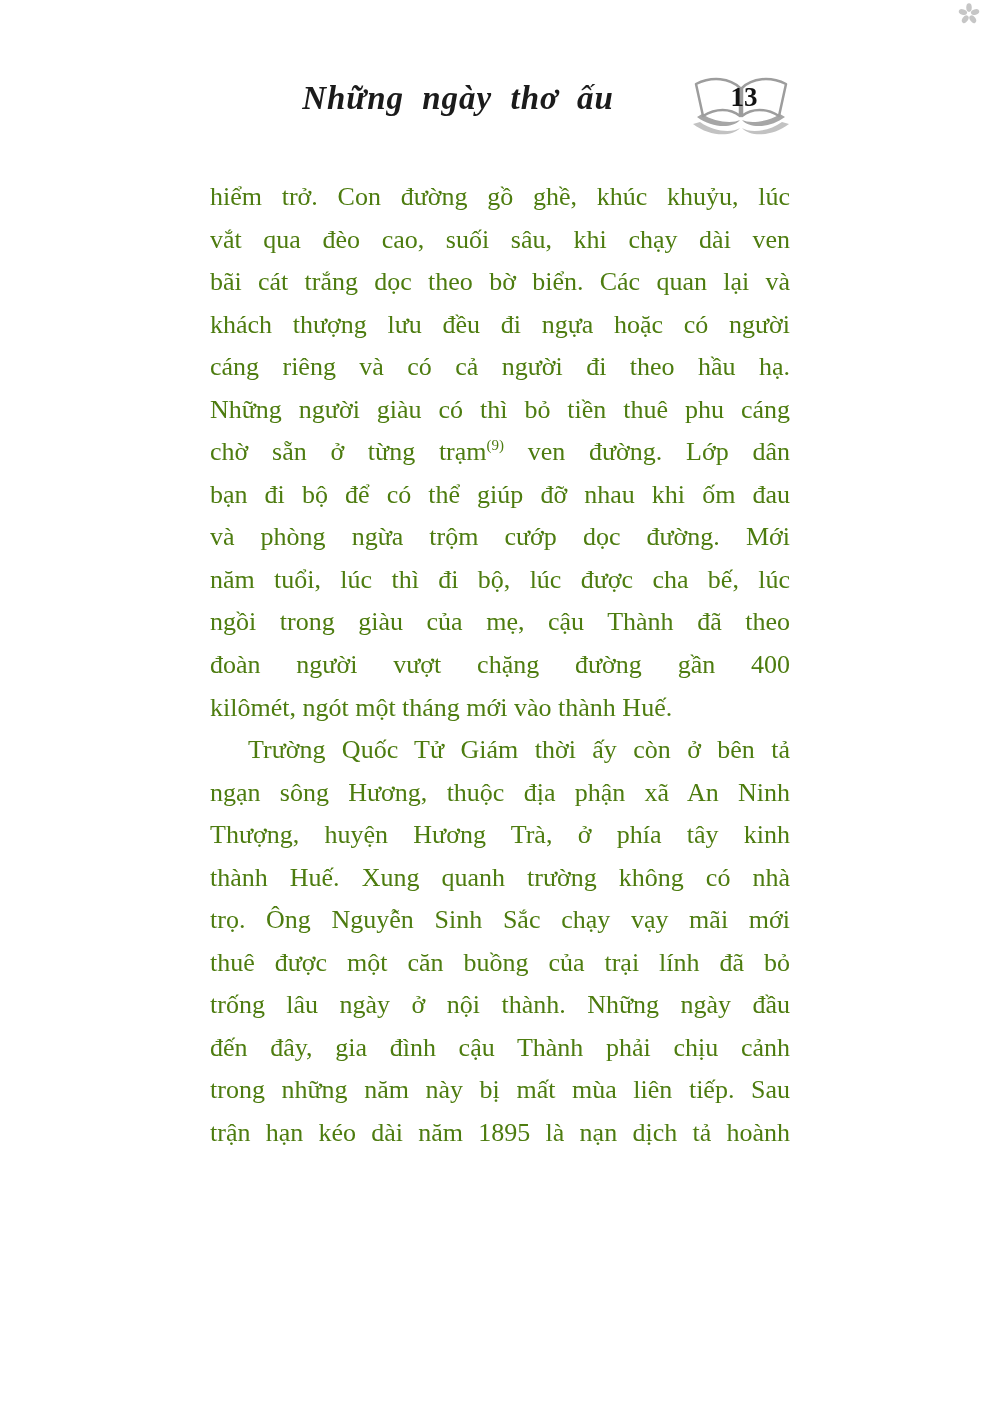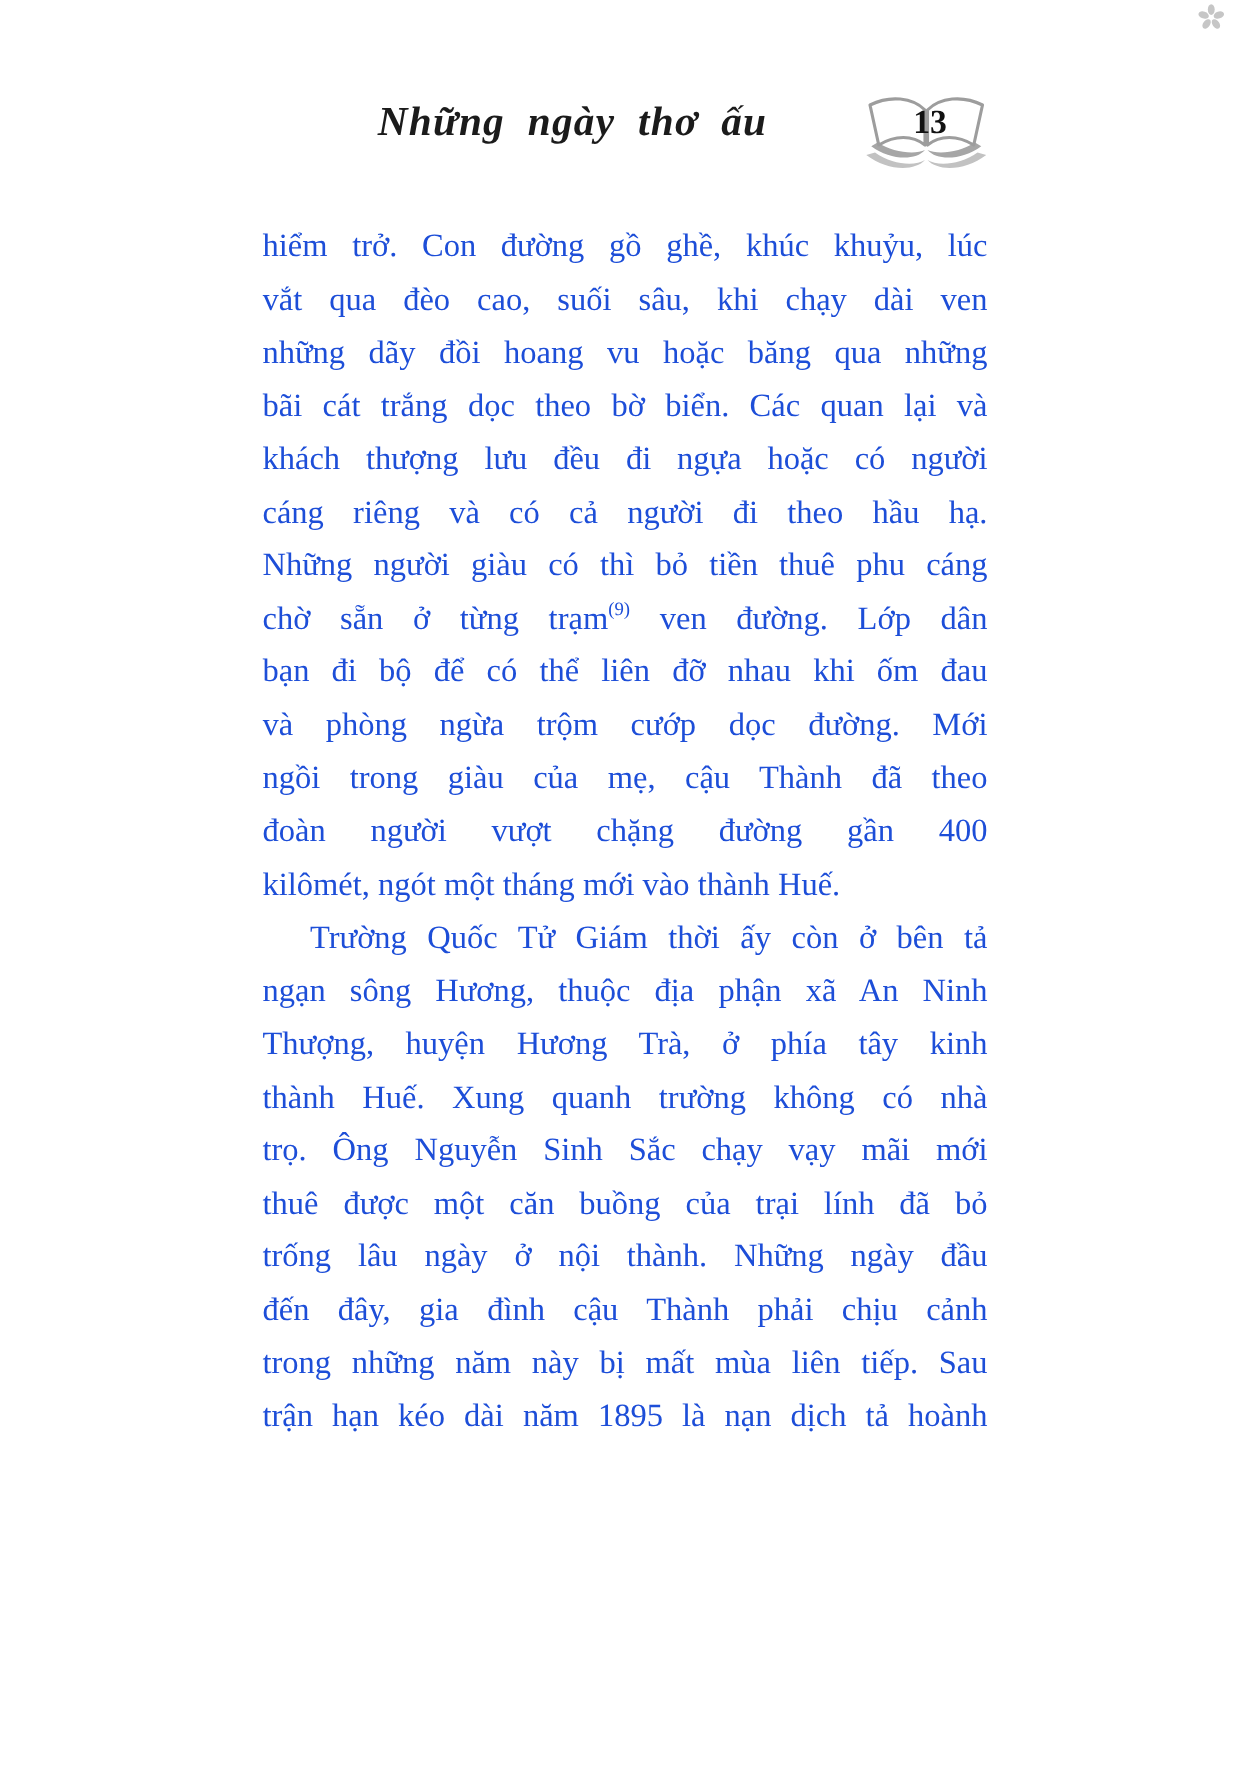--- a/index.html
+++ b/index.html
@@ -100,31 +100,31 @@
     <path d="M14 44 C26 52 44 54 52 50 C44 59 24 58 9 47 Z" fill="#a6a6a6"></path>
     <path d="M92 44 C80 52 62 54 54 50 C62 59 82 58 97 47 Z" fill="#a6a6a6"></path>
 
     <path d="M52 18 C42 8 24 6 8 14 L15 46 C28 38 42 38 52 46 Z" fill="#ffffff" stroke="#9d9d9d" stroke-width="2.5" stroke-linejoin="round"></path>
 
     <path d="M54 18 C64 8 82 6 98 14 L91 46 C78 38 64 38 54 46 Z" fill="#ffffff" stroke="#9d9d9d" stroke-width="2.5" stroke-linejoin="round"></path>
 
     <text x="56" y="36" font-size="27" font-weight="bold" fill="#121212" text-anchor="middle" font-family="Liberation Serif, DejaVu Serif, serif">13</text>
   </svg>
 
-  <div class="page-body" style="color: #1d4ed8;">
+  <div class="page-body" style="color: #4d7c0f;">
       <div class="text-line">hiểm trở. Con đường gồ ghề, khúc khuỷu, lúc</div>
       <div class="text-line">vắt qua đèo cao, suối sâu, khi chạy dài ven</div>
-      <div class="text-line">những dãy đồi hoang vu hoặc băng qua những</div>
       <div class="text-line">bãi cát trắng dọc theo bờ biển. Các quan lại và</div>
       <div class="text-line">khách thượng lưu đều đi ngựa hoặc có người</div>
       <div class="text-line">cáng riêng và có cả người đi theo hầu hạ.</div>
       <div class="text-line">Những người giàu có thì bỏ tiền thuê phu cáng</div>
       <div class="text-line"><span>chờ sẵn ở từng trạm</span><sup>(9)</sup><span> ven đường. Lớp dân</span></div>
-      <div class="text-line">bạn đi bộ để có thể liên đỡ nhau khi ốm đau</div>
+      <div class="text-line">bạn đi bộ để có thể giúp đỡ nhau khi ốm đau</div>
       <div class="text-line">và phòng ngừa trộm cướp dọc đường. Mới</div>
+      <div class="text-line">năm tuổi, lúc thì đi bộ, lúc được cha bế, lúc</div>
       <div class="text-line">ngồi trong giàu của mẹ, cậu Thành đã theo</div>
       <div class="text-line">đoàn người vượt chặng đường gần 400</div>
       <div class="text-line flush-left">kilômét, ngót một tháng mới vào thành Huế.</div>
       <div class="text-line indent">Trường Quốc Tử Giám thời ấy còn ở bên tả</div>
       <div class="text-line">ngạn sông Hương, thuộc địa phận xã An Ninh</div>
       <div class="text-line">Thượng, huyện Hương Trà, ở phía tây kinh</div>
       <div class="text-line">thành Huế. Xung quanh trường không có nhà</div>
       <div class="text-line">trọ. Ông Nguyễn Sinh Sắc chạy vạy mãi mới</div>
       <div class="text-line">thuê được một căn buồng của trại lính đã bỏ</div>
       <div class="text-line">trống lâu ngày ở nội thành. Những ngày đầu</div>

